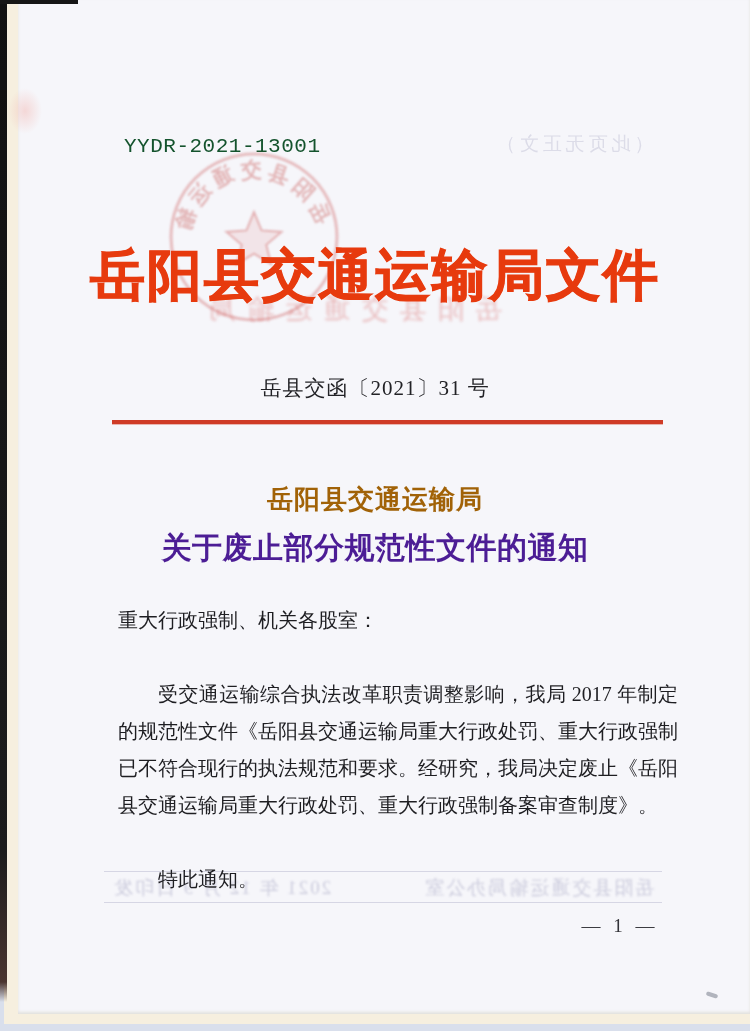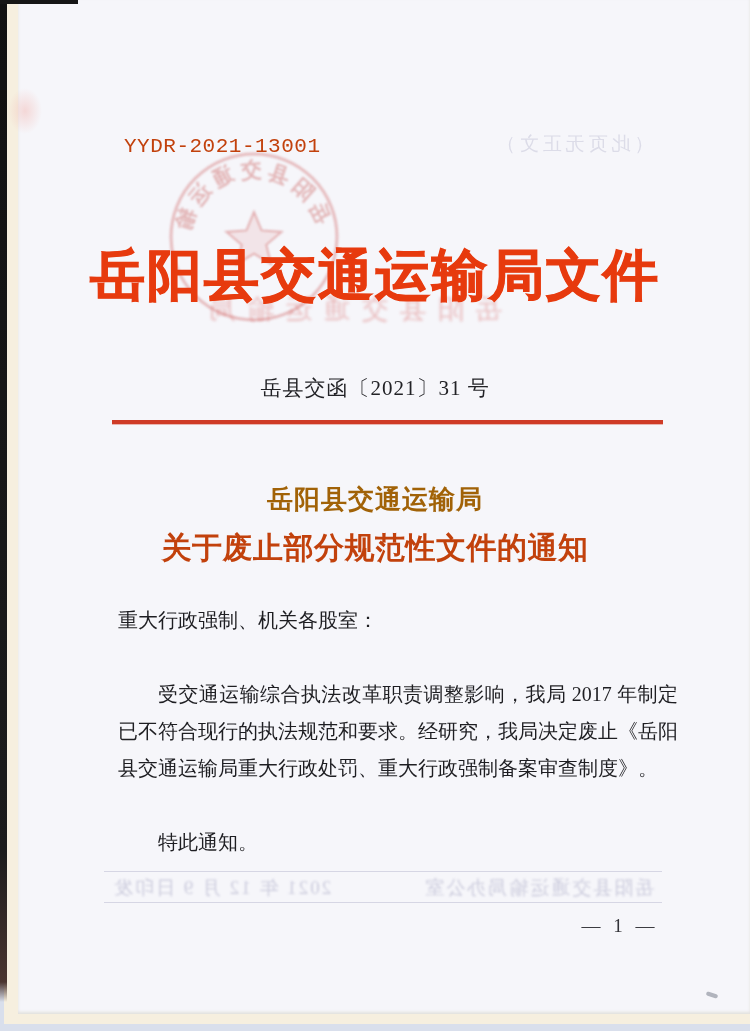--- a/index.html
+++ b/index.html
@@ -32,21 +32,21 @@
     background: radial-gradient(closest-side, rgba(242,185,180,.5), rgba(242,185,180,0));
   }
   .speck {
     position: absolute; left: 706px; top: 993px; width: 12px; height: 4px;
     background: rgba(120,126,138,.55); transform: rotate(18deg); border-radius: 2px;
   }
   
   .doc-id {
     position: absolute; left: 124px; top: 135px;
     font-family: "Liberation Mono", "DejaVu Sans Mono", monospace;
-    font-size: 21px; color: #c2410c; letter-spacing: 0.5px;
+    font-size: 21px; color: #14532d; letter-spacing: 0.5px;
   }
   
   .bleed { color: #dcdce8; transform: scaleX(-1); filter: blur(.7px); }
   .bleed-top-right {
     position: absolute; left: 468px; top: 131px; width: 210px;
     font-size: 19px; letter-spacing: 4px; text-align: center;
   }
   
   .seal {
     position: absolute; left: 167px; top: 150px; width: 174px; height: 174px;
@@ -74,21 +74,21 @@
     background: var(--rule_red, #cf3b26);
     box-shadow: 0 1px 0 rgba(207,59,38,.35);
   }
   
   .notice-t1 {
     position: absolute; left: 0; top: 482px; width: 750px; text-align: center;
     font-size: 26px; font-weight: bold; color: #a16207; letter-spacing: 1px;
   }
   .notice-t2 {
     position: absolute; left: 0; top: 528px; width: 750px; text-align: center;
-    font-size: 30px; font-weight: bold; color: #c2410c; letter-spacing: 0.5px;
+    font-size: 30px; font-weight: bold; color: #4c1d95; letter-spacing: 0.5px;
   }
   
   .body-text {
     position: absolute; left: 118px; top: 605px; width: 560px;
     font-size: 20px; color: #1e1e22; z-index: 2;
   }
   .body-line { height: 37px; line-height: 30px; white-space: nowrap; }
   .body-line.indent { text-indent: 40px; margin-top: 37px; }
   .body-line.fill { text-align: justify; text-align-last: justify; }
   
@@ -137,20 +137,21 @@
 <div class="red-title">岳阳县交通运输局文件</div>
 <div class="doc-number">岳县交函〔2021〕31 号</div>
 <div class="red-rule"></div>
 
 <div class="notice-t1">岳阳县交通运输局</div>
 <div class="notice-t2">关于废止部分规范性文件的通知</div>
 
 <div class="body-text">
     <div class="body-line">重大行政强制、机关各股室：</div>
     <div class="body-line indent fill">受交通运输综合执法改革职责调整影响，我局 2017 年制定</div>
+    <div class="body-line fill">的规范性文件《岳阳县交通运输局重大行政处罚、重大行政强制</div>
     <div class="body-line fill">已不符合现行的执法规范和要求。经研究，我局决定废止《岳阳</div>
     <div class="body-line">县交通运输局重大行政处罚、重大行政强制备案审查制度》。</div>
     <div class="body-line indent">特此通知。</div>
   </div>
 
 <div class="foot-rule r1"></div>
 <div class="foot-rule r2"></div>
 <div class="foot-bleed-row">
   <span>岳阳县交通运输局办公室</span>
   <span>2021 年 12 月 9 日印发</span>

